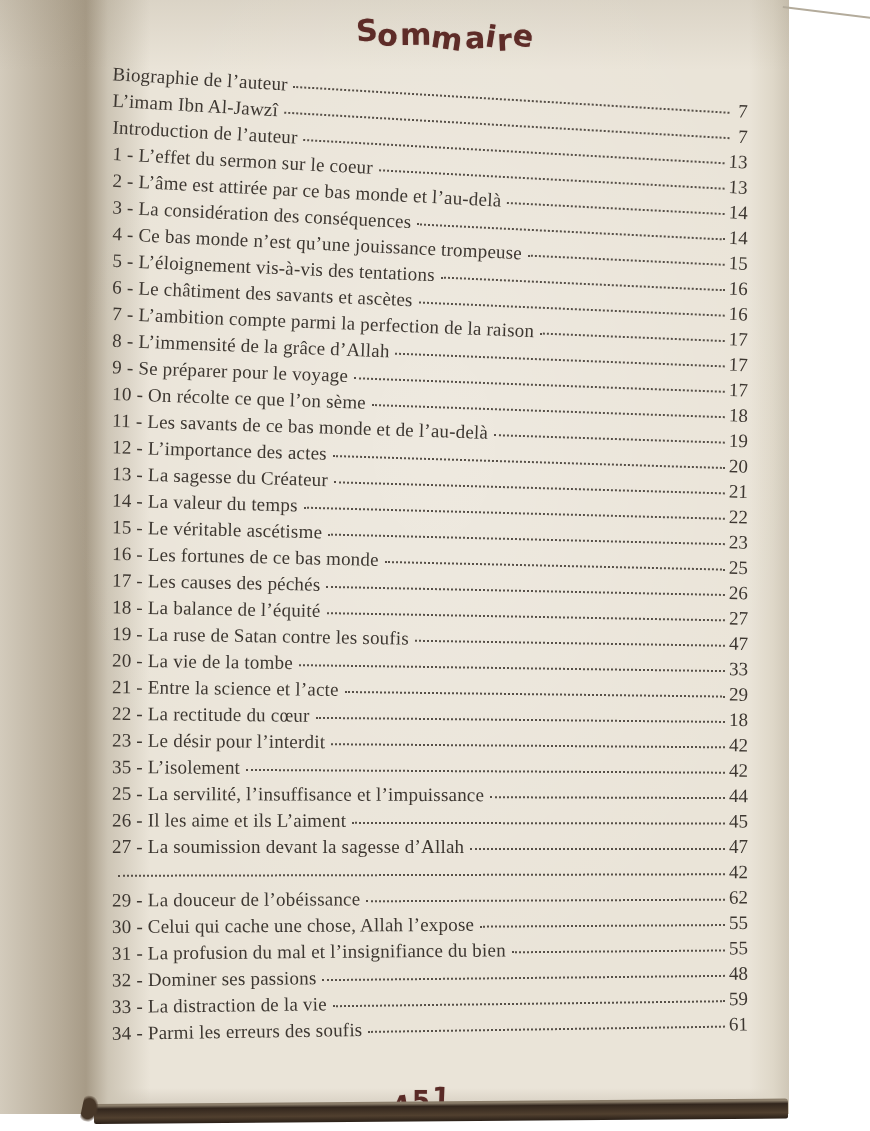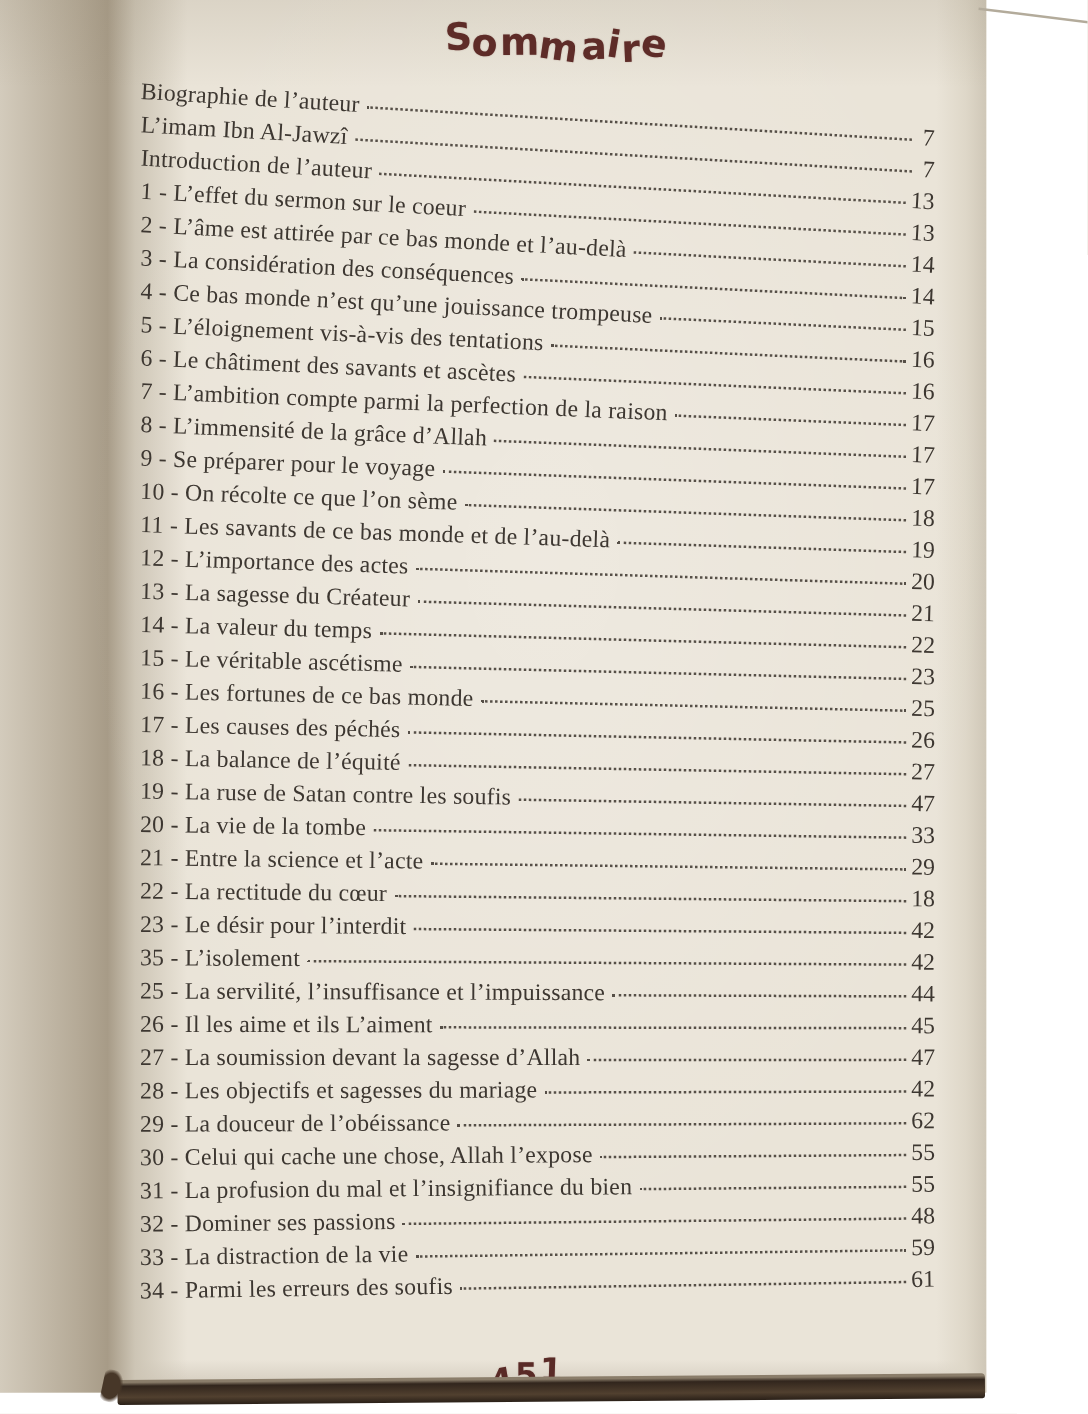--- a/index.html
+++ b/index.html
@@ -219,21 +219,20 @@
         <span class="lbl">26 - Il les aime et ils L’aiment</span>
         <span class="leader"></span>
         <span class="num">45</span>
       </div>
       <div class="row" style="transform: rotate(-0.02deg);">
         <span class="lbl">27 - La soumission devant la sagesse d’Allah</span>
         <span class="leader"></span>
         <span class="num">47</span>
       </div>
       <div class="row" style="transform: rotate(-0.14deg);">
-        <span class="lbl">28 - Les objectifs et sagesses du mariage</span>
         <span class="leader"></span>
         <span class="num">42</span>
       </div>
       <div class="row" style="transform: rotate(-0.26deg);">
         <span class="lbl">29 - La douceur de l’obéissance</span>
         <span class="leader"></span>
         <span class="num">62</span>
       </div>
       <div class="row" style="transform: rotate(-0.38deg);">
         <span class="lbl">30 - Celui qui cache une chose, Allah l’expose</span>

